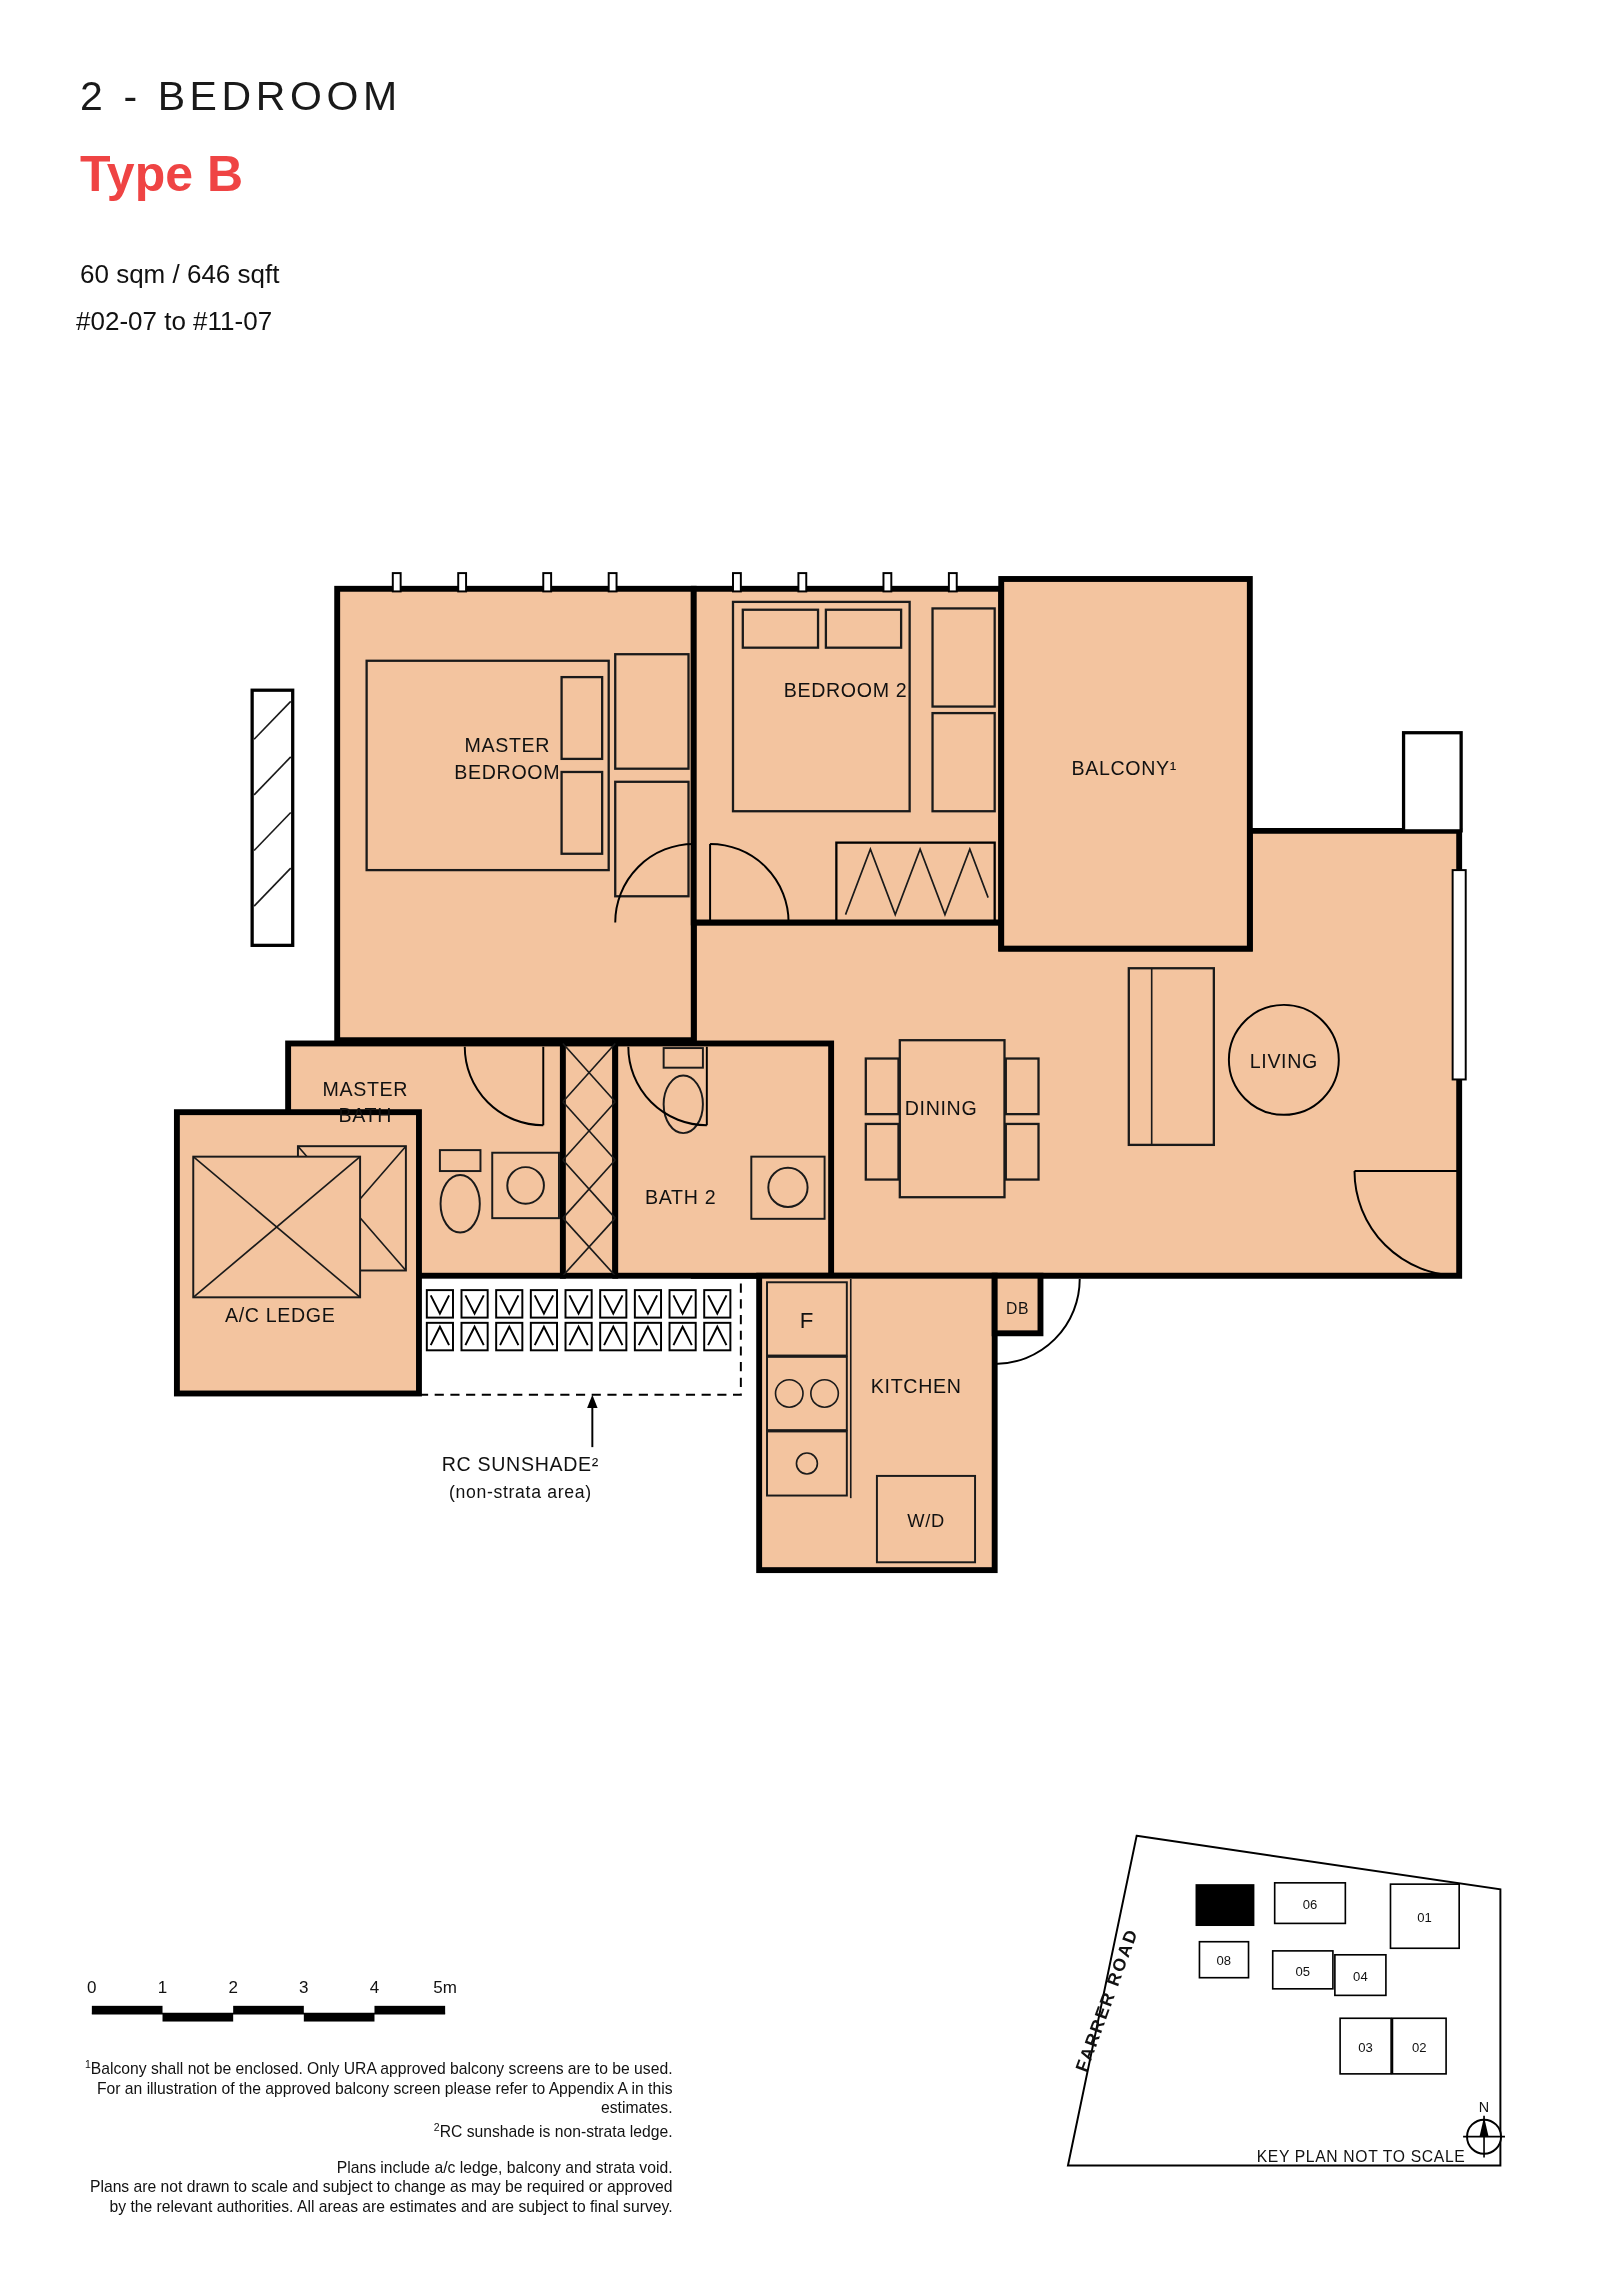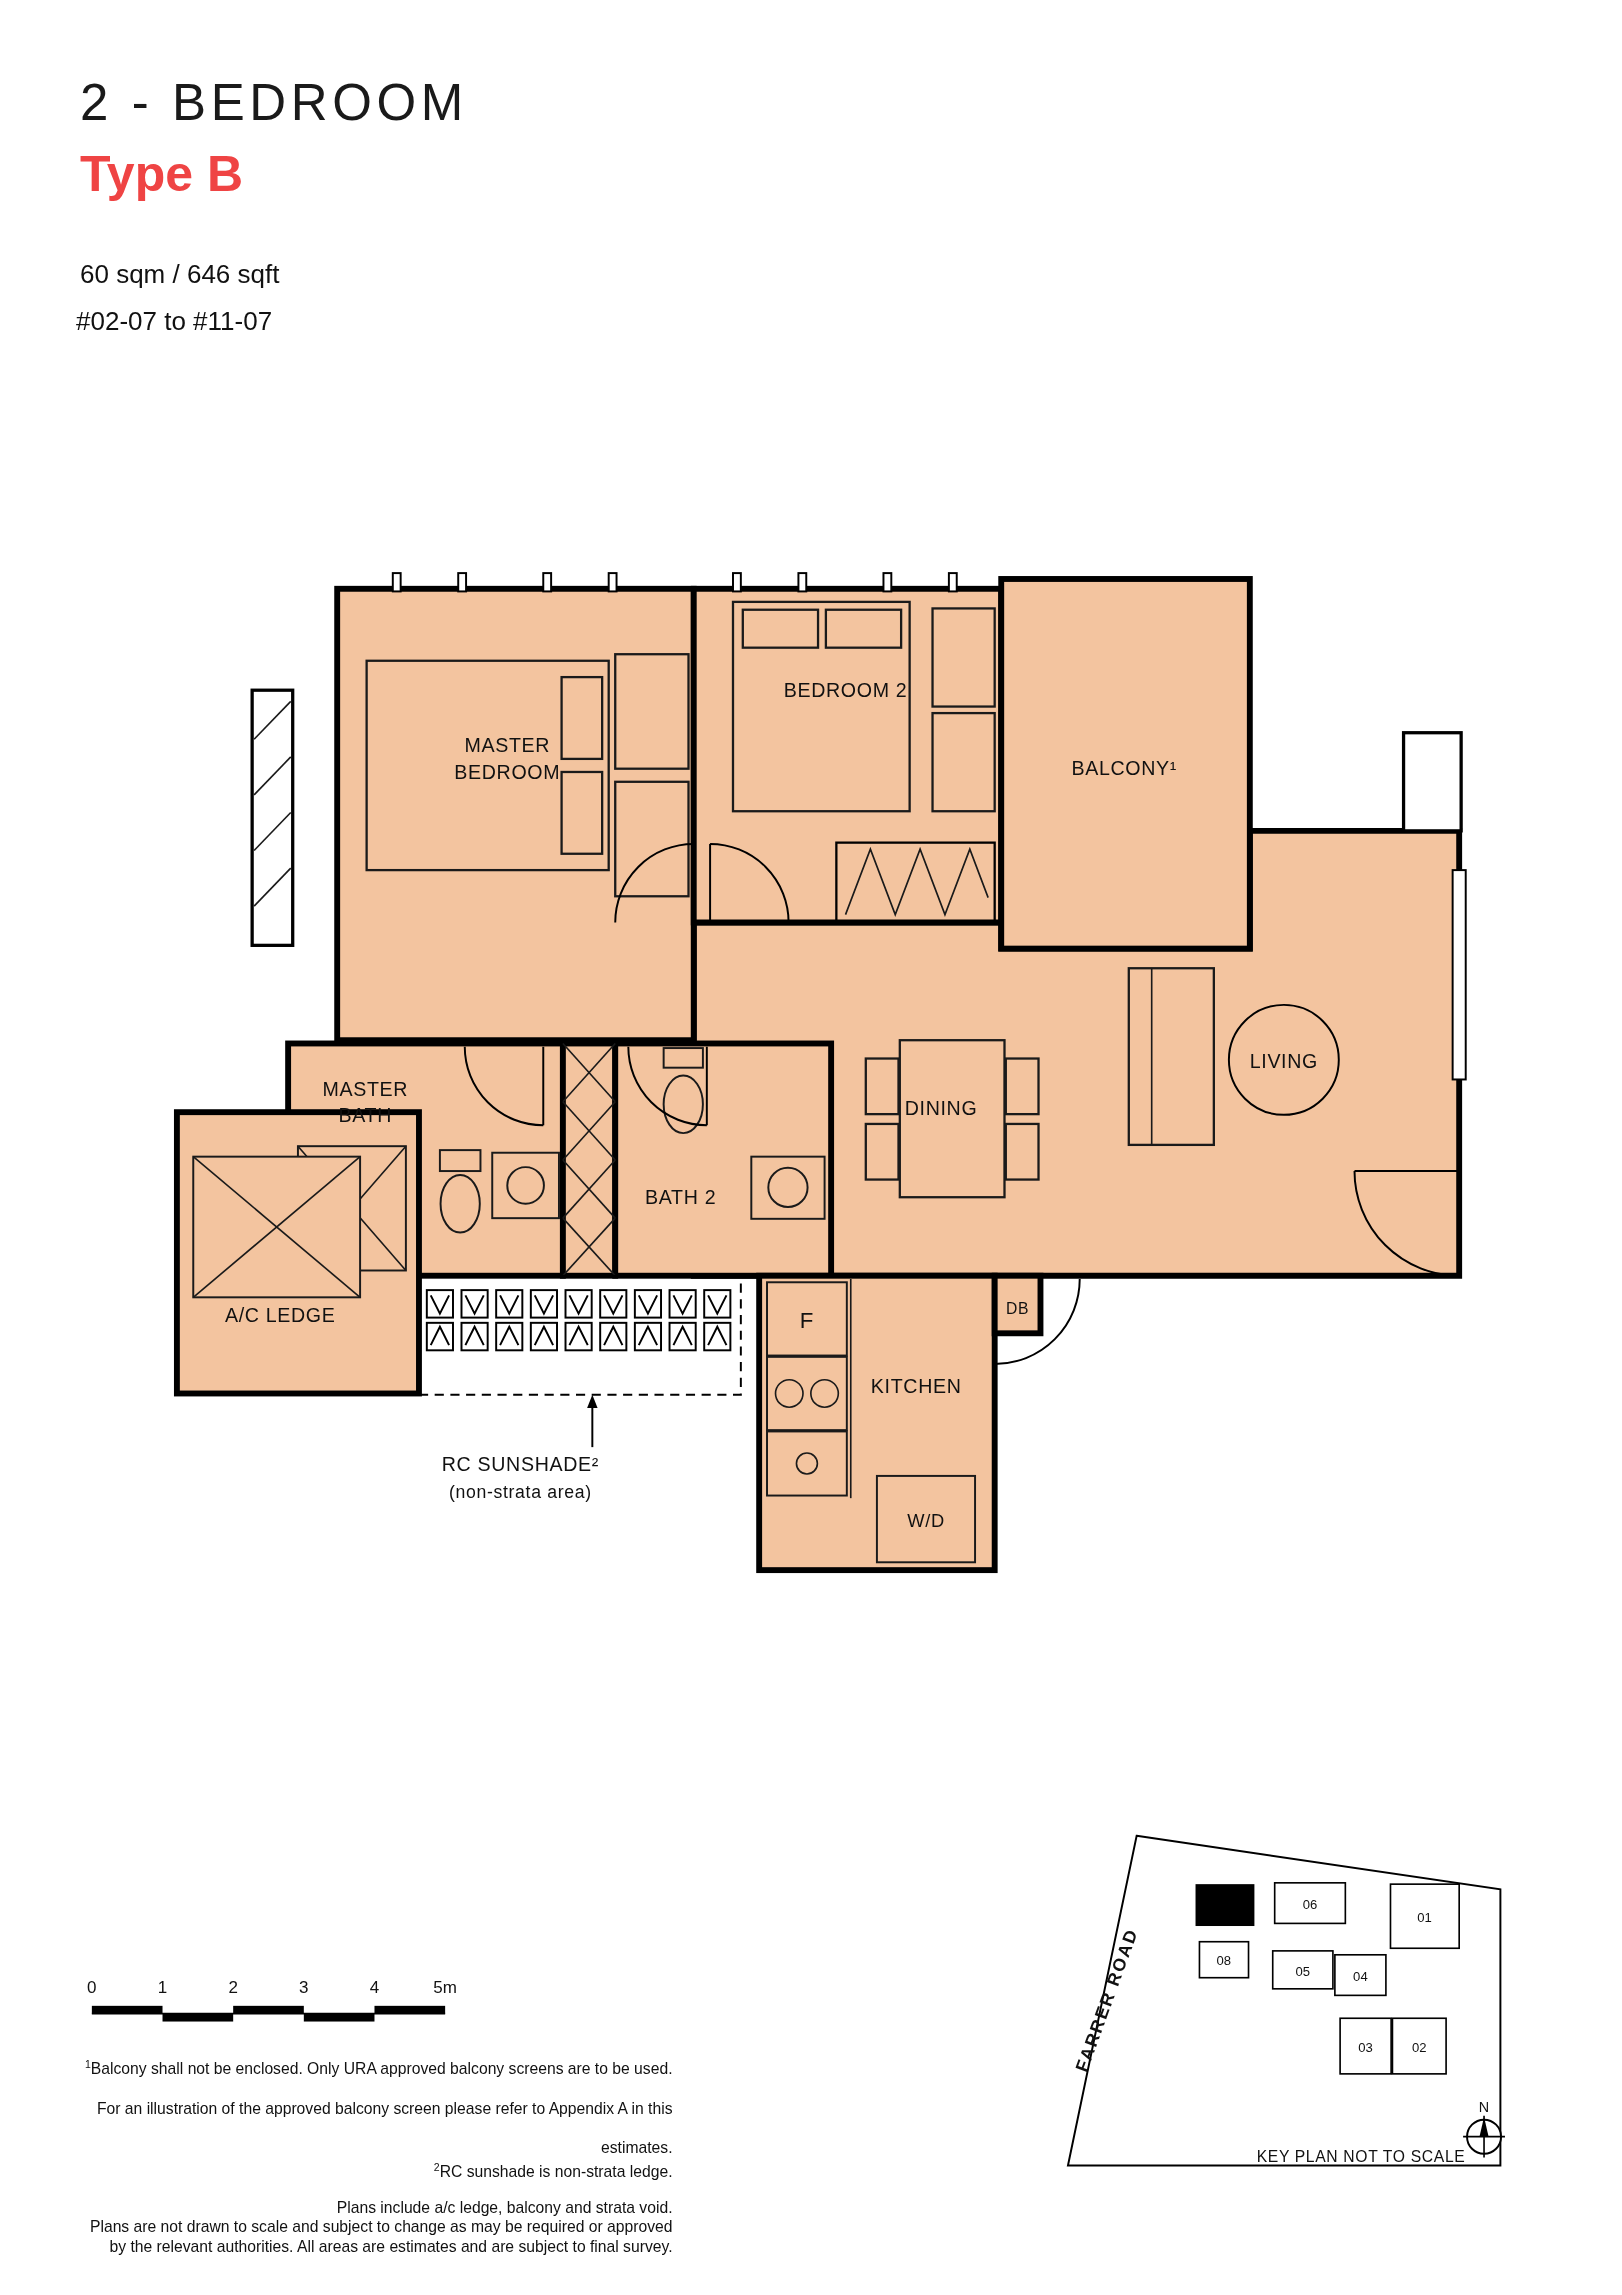--- a/index.html
+++ b/index.html
@@ -1,19 +1,19 @@
 <!DOCTYPE html>
 <html style="font-size:10.5px"><head>
 <meta charset="utf-8">
 <style>
   html,body{margin:0;padding:0;background:#fff;}
   #page{position:relative;width:1623px;height:2295px;background:#fff;overflow:hidden;
         font-family:"Liberation Sans",sans-serif;color:#111;}
   .abs{position:absolute;}
-  .h-cat{left:80px;top:73px;font-size:51px;letter-spacing:4.6px;color:#1a1a1a;}
+  .h-cat{left:80px;top:73px;font-size:41px;letter-spacing:4.6px;color:#1a1a1a;}
   .h-type{left:80px;top:145px;font-size:50px;font-weight:bold;color:#ef4444;}
   .h-area{left:80px;top:243px;font-size:26px;margin-top:16px;}
   .h-stack{left:76px;top:306px;font-size:26px;}
   #plan-svg{position:absolute;left:0;top:0;width:1623px;height:2295px;}
   .room{fill:#f3c49f;stroke:#000;stroke-width:9;}
   .roomw{fill:#fff;stroke:#000;stroke-width:5;}
   .winstrip{fill:#fff;stroke:#000;stroke-width:3;}
   .furn{fill:#f3c49f;stroke:#1a1a1a;stroke-width:3.5;}
   .fix{fill:#f3c49f;stroke:#1a1a1a;stroke-width:3;}
   .ln{stroke:#1a1a1a;stroke-width:2.5;fill:none;}
@@ -22,21 +22,21 @@
   .arc{fill:none;stroke:#000;stroke-width:3;}
   .wtick{fill:#fff;stroke:#000;stroke-width:3;}
   text{font-family:"Liberation Sans",sans-serif;fill:#111;}
   .rlabel{font-size:30px;text-anchor:middle;letter-spacing:1px;}
   .slabel{font-size:26px;text-anchor:middle;}
   .kblabel{font-size:20px;text-anchor:middle;}
   .kpnote{font-size:24px;text-anchor:middle;letter-spacing:1px;}
   .road{font-size:27px;font-weight:bold;text-anchor:middle;letter-spacing:3px;}
   .fn{position:absolute;left:85px;top:2055px;font-size:15.7px;line-height:19.6px;color:#111;text-align:right;}
   .fn-line sup{font-size:10.5px;}
-  .indent{margin-left:9.2px;margin-top:20px;}
+  .indent{margin-left:9.2px;}
   .fn-gap{height:15.7px;}
 </style>
 </head>
 <body>
 
 <div id="page">
 
   <div class="abs h-cat">2 - BEDROOM</div>
   <div class="abs h-type">Type B</div>
   <div class="abs h-area">60 sqm / 646 sqft</div>

